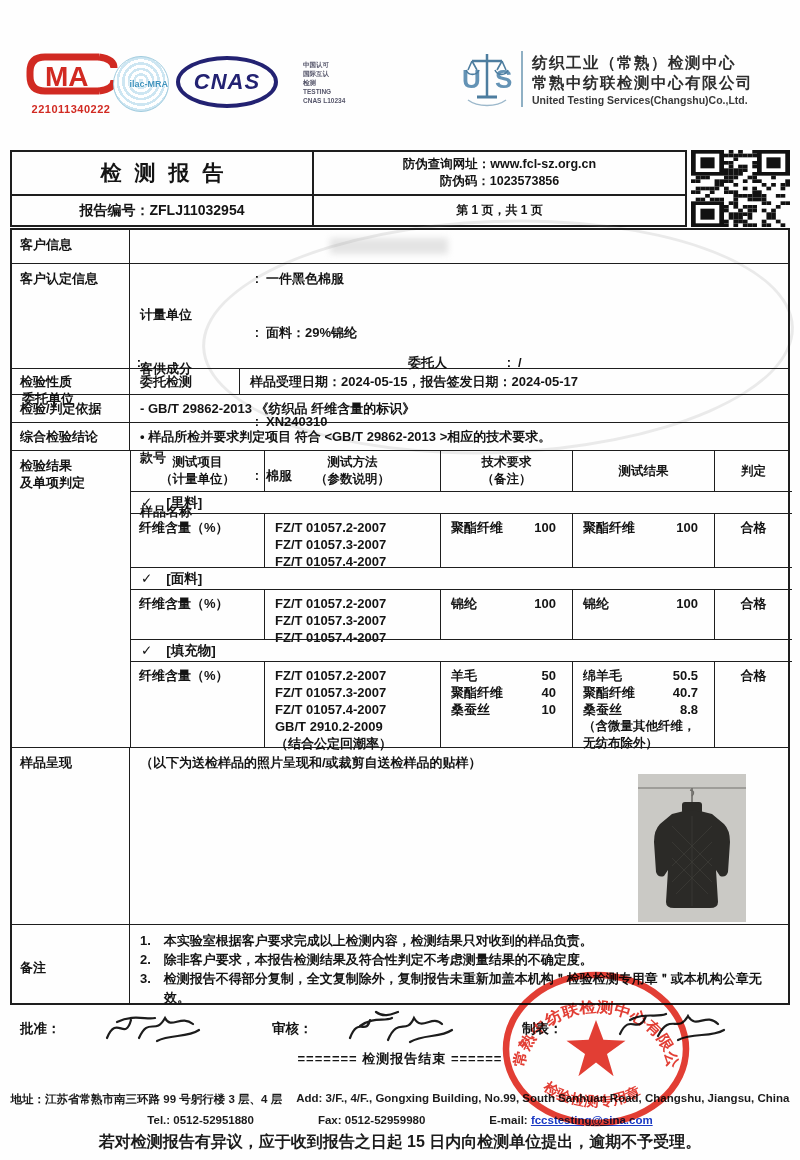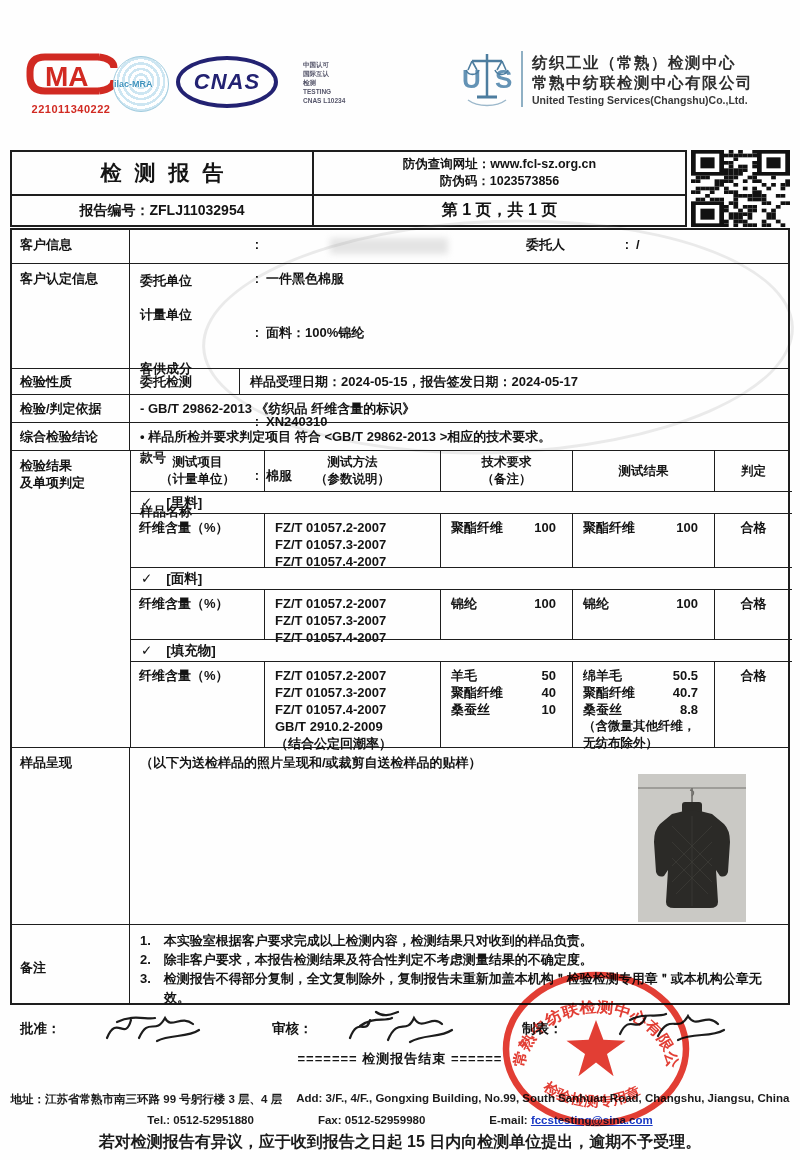--- a/index.html
+++ b/index.html
@@ -4,45 +4,45 @@
 <style>
   html,body{margin:0;padding:0;background:#e8e8e8;}
   .page{position:relative;width:800px;height:1160px;background:#fefefe;margin:0 auto;
         font-family:"Liberation Sans","DejaVu Sans",sans-serif;color:#141414;overflow:hidden;}
   
   .hdr{position:absolute;left:0;top:42px;width:800px;height:96px;}
   .cma{position:absolute;left:16px;top:8px;width:110px;text-align:center;}
   .cma-num{font-size:11px;font-weight:700;color:#d12a22;letter-spacing:.5px;margin-top:1px;}
   .ilac{position:absolute;left:113px;top:14px;width:54px;height:54px;border-radius:50%;
         background:repeating-radial-gradient(circle at 50% 45%, #cde6f2 0 2.5px, #ffffff 2.5px 5.5px);
-        border:1.5px solid #9fcbde;display:flex;align-items:center;justify-content:flex-start;}
+        border:1.5px solid #9fcbde;display:flex;align-items:center;justify-content:flex-end;}
   .ilac span{font-size:9px;font-weight:700;color:#3f93bd;text-shadow:0 0 2px #fff,0 0 2px #fff;}
   .cnas{position:absolute;left:176px;top:14px;display:flex;align-items:center;gap:25px;}
   .cnas-oval{width:94px;height:44px;border:4px solid #232272;border-radius:50%;
              display:flex;align-items:center;justify-content:center;}
   .cnas-oval span{font-size:22px;font-weight:700;font-style:italic;color:#232272;letter-spacing:1px;}
   .cnas-side{font-size:6.5px;line-height:9px;color:#55556a;font-weight:600;}
   .uts{position:absolute;left:462px;top:6px;display:flex;align-items:center;gap:9px;}
   .uts-div{width:2px;height:56px;background:#8fb0c4;}
   .uts-cn{font-size:15.5px;font-weight:800;color:#2e2e2e;letter-spacing:1.5px;line-height:20px;}
   .uts-en{font-size:10.5px;font-weight:700;color:#3a3a3a;margin-top:1px;}
   
   .tblock{position:absolute;left:10px;top:150px;width:677px;height:77px;border:2px solid #1e1e1e;
           display:grid;grid-template-columns:300px 1fr;grid-template-rows:42px 1fr;box-sizing:border-box;}
   .tcell{display:flex;align-items:center;justify-content:center;box-sizing:border-box;}
   .bt{border-top:2px solid #1e1e1e;} .bl{border-left:2px solid #1e1e1e;}
   .doc-title{font-size:21px;font-weight:800;letter-spacing:13px;text-indent:13px;}
   .af{flex-direction:column;font-size:12.5px;font-weight:700;line-height:17px;}
   .repno{font-size:14px;font-weight:800;}
-  .pageline{font-size:16px;font-weight:600;}
+  .pageline{font-size:12px;font-weight:600;}
   .qr{position:absolute;left:691px;top:150px;width:99px;height:77px;}
   
   .mtable{position:absolute;left:10px;top:228px;width:780px;height:777px;border:2px solid #1e1e1e;box-sizing:border-box;}
   .mrow{display:flex;border-top:1.5px solid #1e1e1e;box-sizing:border-box;}
-  .mrow:first-child{border-top:none;}
+  .mrow:first-child{border-top:none;flex-direction:column;}
   .lcell{width:118px;flex:0 0 118px;border-right:1.5px solid #1e1e1e;box-sizing:border-box;
          font-size:13px;font-weight:600;padding:6px 4px 0 8px;line-height:17px;}
   .ccell{flex:1;font-size:13px;font-weight:600;padding:6px 8px 0 10px;line-height:17px;box-sizing:border-box;}
   .fieldrow{display:flex;line-height:17.5px;}
   .fname{width:108px;flex:0 0 108px;margin-top:36px;}
   .fsep{width:18px;flex:0 0 18px;text-align:center;}
   .midcell{width:110px;flex:0 0 110px;border-right:1.5px solid #1e1e1e;box-sizing:border-box;
            font-size:13px;font-weight:600;padding:4px 0 0 10px;}
   .inline-b{font-weight:800;}
   
@@ -311,21 +311,21 @@
       <div class="lcell">客户认定信息</div>
       <div class="ccell">
         <div class="fieldrow">
             <span class="fname">计量单位</span>
             <span class="fsep">:</span>
             <span>一件黑色棉服</span>
           </div>
         <div class="fieldrow">
             <span class="fname">客供成分</span>
             <span class="fsep">:</span>
-            <span>面料：100%锦纶</span>
+            <span>面料：29%锦纶</span>
           </div>
         <div class="fieldrow">
             <span class="fname"></span>
             <span class="fsep"></span>
           </div>
         <div class="fieldrow">
             <span class="fname">款号</span>
             <span class="fsep">:</span>
             <span>XN240310</span>
           </div>

